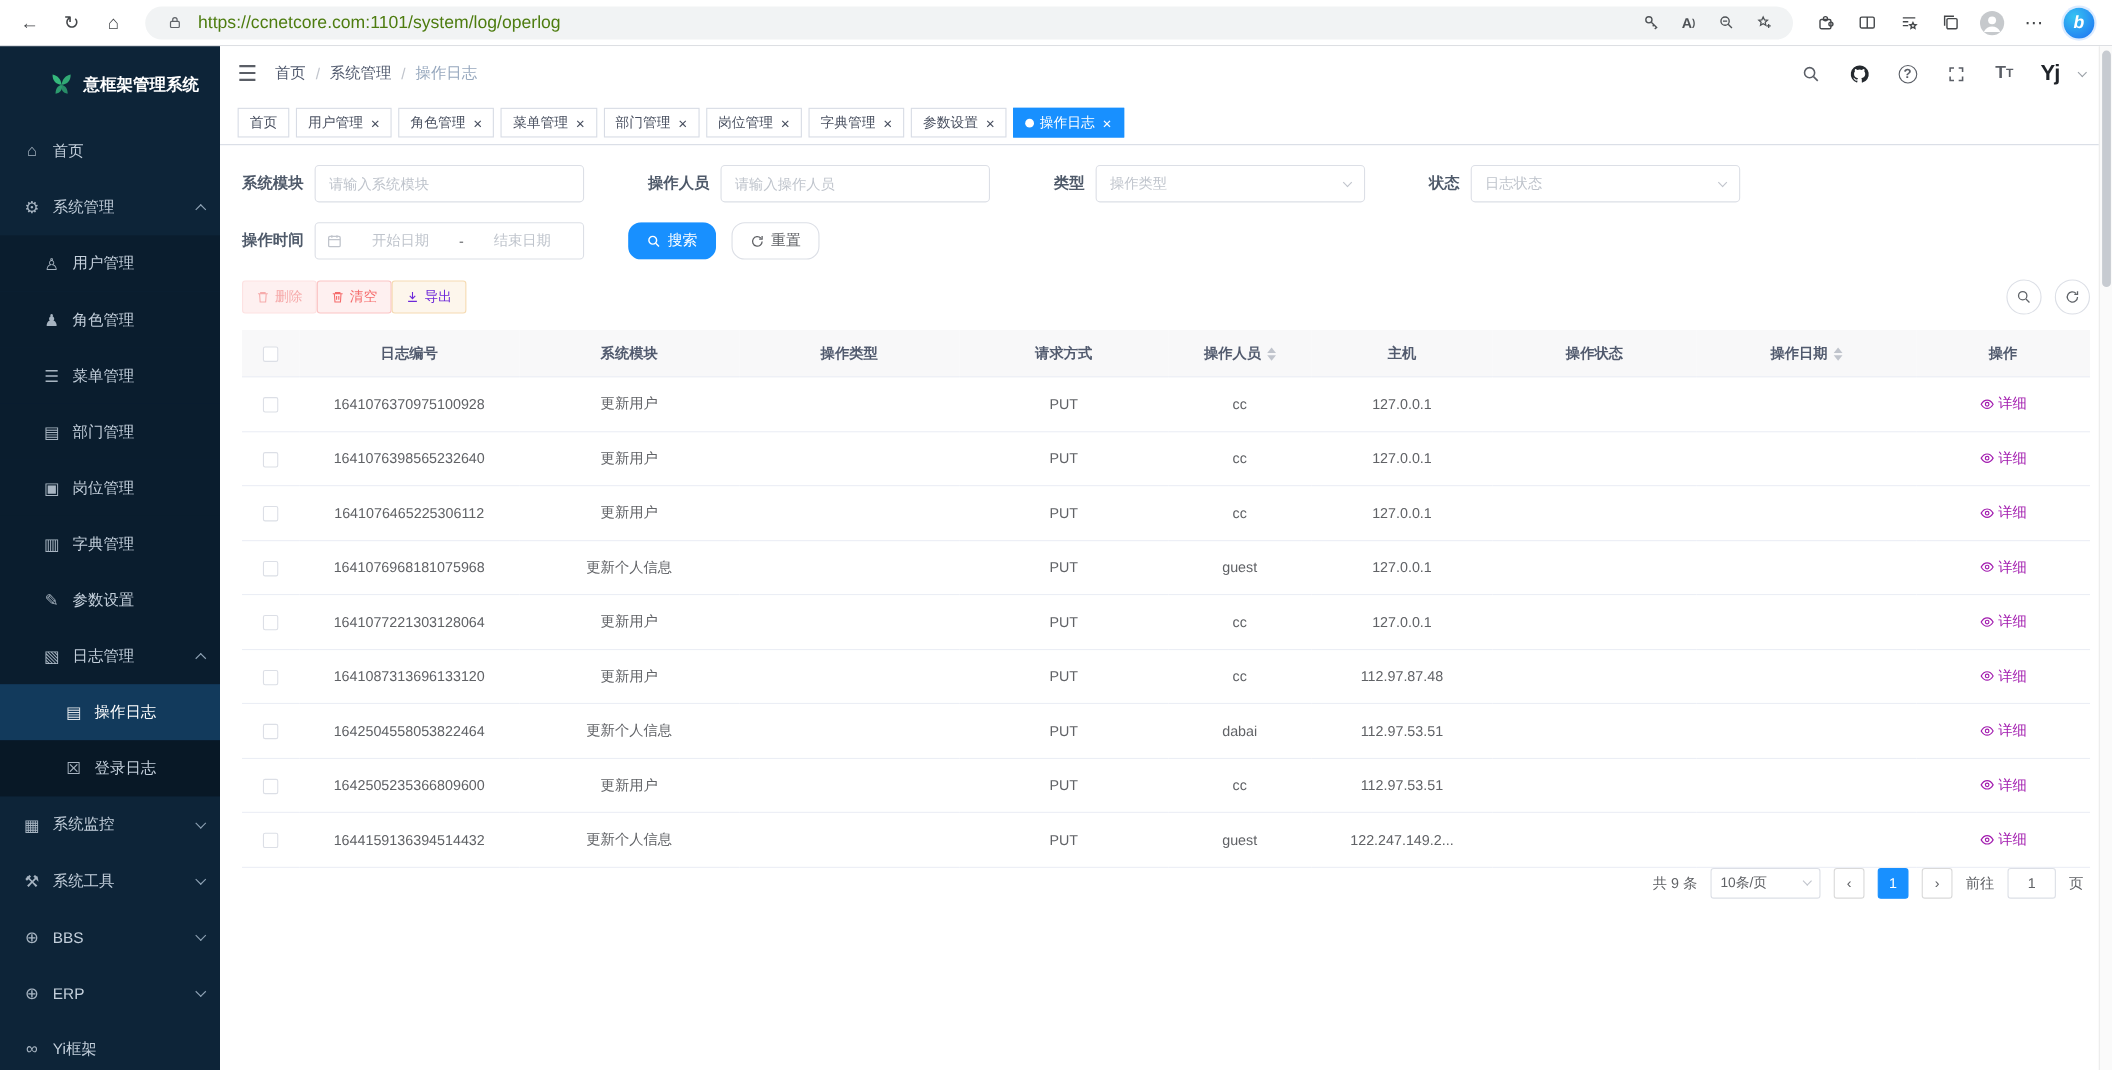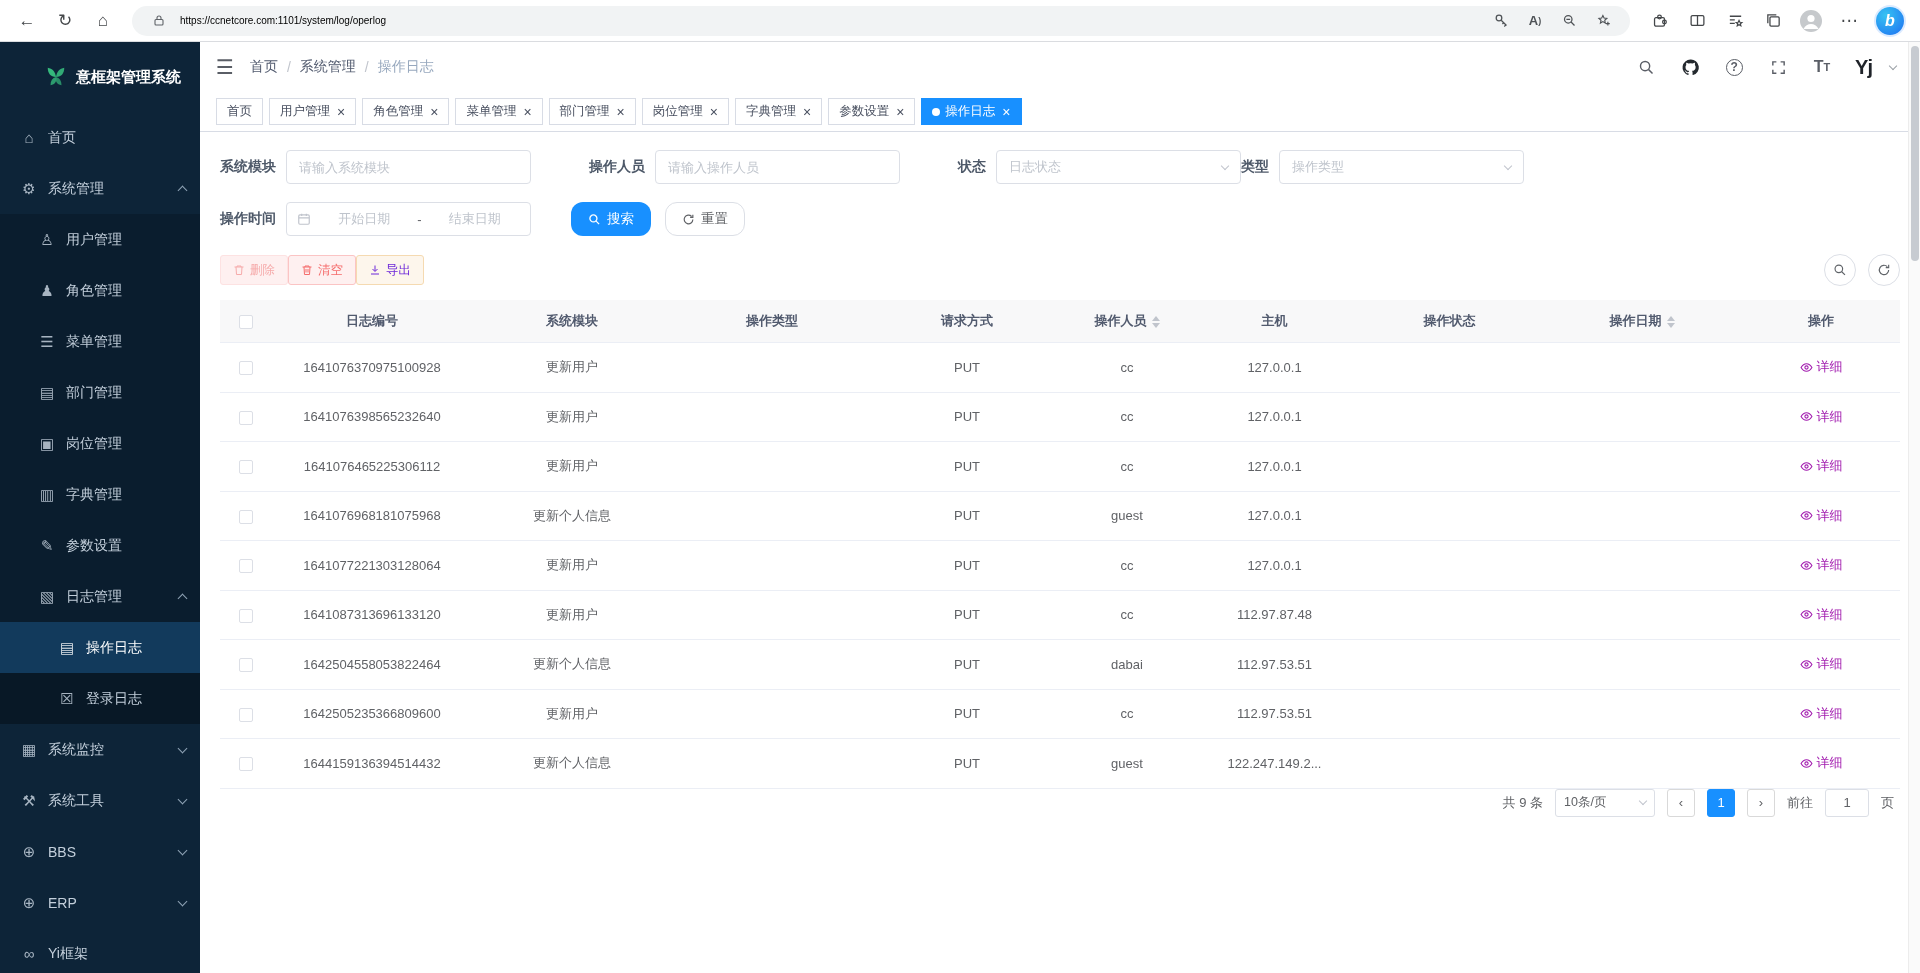--- a/index.html
+++ b/index.html
@@ -4,21 +4,21 @@
 <style>
   * { margin:0; padding:0; box-sizing:border-box; }
   html,body { width:1920px; height:973px; overflow:hidden; }
   body { font-family:"Liberation Sans","DejaVu Sans",sans-serif; background:#fff; color:#333; }
   .screen { width:1920px; height:973px; position:relative; overflow:hidden; display:flex; flex-direction:column; }
 
   
   .browser { height:42px; background:#fff; border-bottom:1px solid #dadce0; display:flex; align-items:center; padding:0 10px; gap:4px; flex-shrink:0; }
   .b-icon { width:34px; height:32px; display:flex; align-items:center; justify-content:center; font-size:17px; color:#44474a; border-radius:5px; flex-shrink:0; }
   .addr { flex:1; height:30px; background:#f1f3f4; border-radius:15px; display:flex; align-items:center; padding:0 14px; gap:8px; margin:0 8px; min-width:0; }
-  .addr .url { flex:1; font-size:10px; color:#000000; white-space:nowrap; overflow:hidden; }
+  .addr .url { flex:1; font-size:16px; color:#4d7c0f; white-space:nowrap; overflow:hidden; }
   .a-icon { display:flex; align-items:center; justify-content:center; width:26px; height:26px; color:#4e5256; font-size:13px; flex-shrink:0; }
   .bing { width:28px; height:28px; border-radius:50%; background:radial-gradient(circle at 35% 30%, #36c3f2, #1d6ff2); color:#fff; font-weight:bold; font-size:16px; display:flex; align-items:center; justify-content:center; box-shadow:0 0 0 2px #dcebff; margin:0 6px; font-style:italic; }
 
   
   .app { flex:1; display:flex; position:relative; min-height:0; }
 
   
   .sidebar { width:200px; background:#0d2438; color:#c3cfdb; flex-shrink:0; overflow:hidden; }
   .logo { height:70px; display:flex; align-items:center; justify-content:center; gap:9px; color:#fff; font-weight:bold; font-size:15px;margin-left:26px; }
   .menu-item { height:51px; display:flex; align-items:center; padding:0 14px 0 20px; font-size:14px; gap:10px; cursor:pointer; white-space:nowrap; }
@@ -377,31 +377,31 @@
 
         <div class="filter-row">
           <div class="f-group">
             <span class="f-label">系统模块</span>
             <input class="text-input" placeholder="请输入系统模块" style="">
           </div>
           <div class="f-group">
             <span class="f-label">操作人员</span>
             <input class="text-input" placeholder="请输入操作人员" style="">
           </div>
+          <div class="f-group">
+            <span class="f-label">类型</span>
+            <div class="fake-select">
+              <span class="ph">操作类型</span>
+              <i class="chev down"></i>
+            </div>
+          </div>
           <div class="f-group" style="margin-right:0;">
             <span class="f-label">状态</span>
             <div class="fake-select">
               <span class="ph">日志状态</span>
-              <i class="chev down"></i>
-            </div>
-          </div>
-          <div class="f-group">
-            <span class="f-label">类型</span>
-            <div class="fake-select">
-              <span class="ph">操作类型</span>
               <i class="chev down"></i>
             </div>
           </div>
         </div>
 
         <div class="filter-row">
           <div class="f-group" style="margin-right:0;">
             <span class="f-label">操作时间</span>
             <div class="date-input">
               <span>

